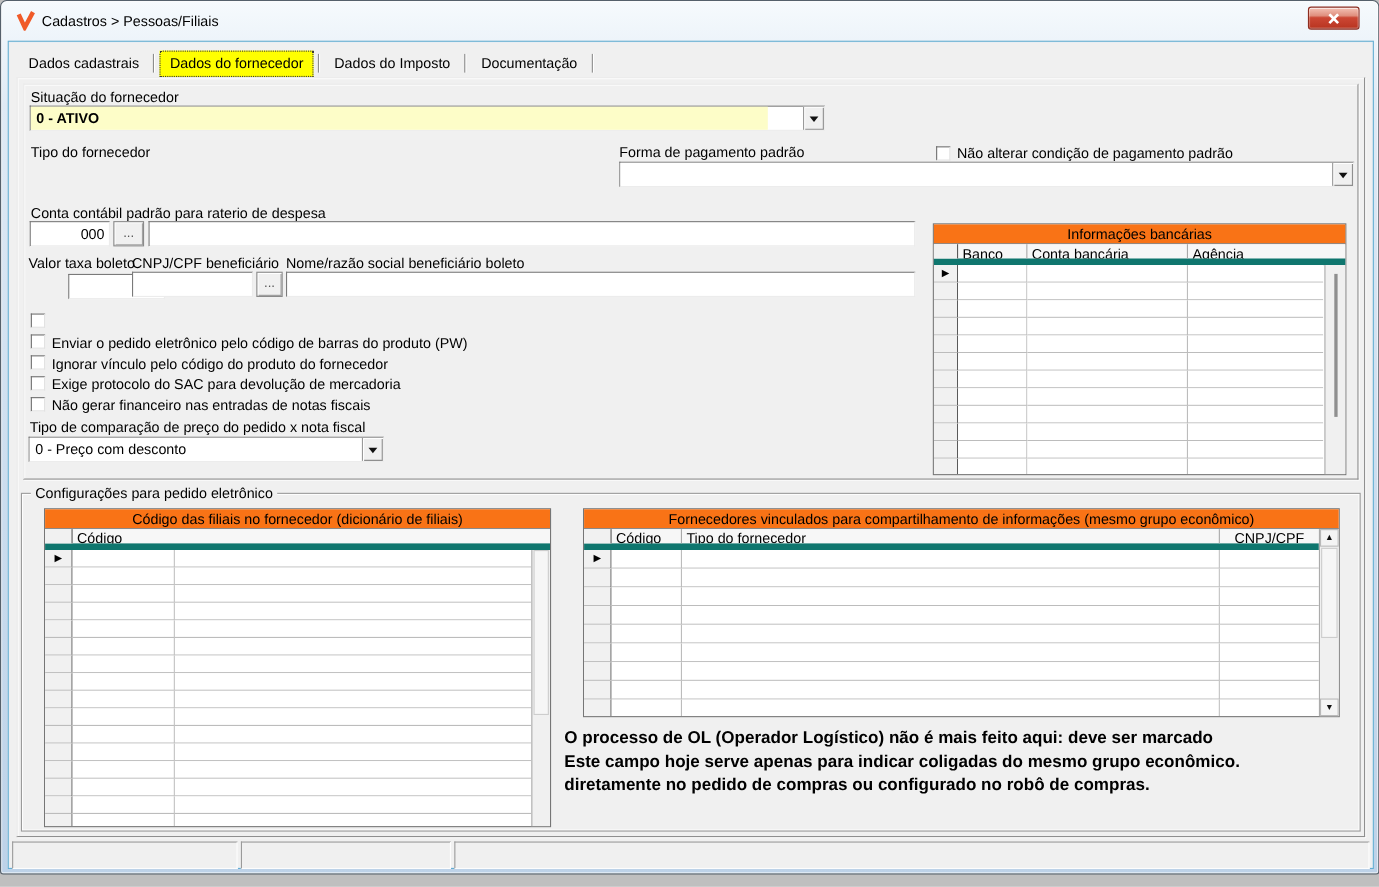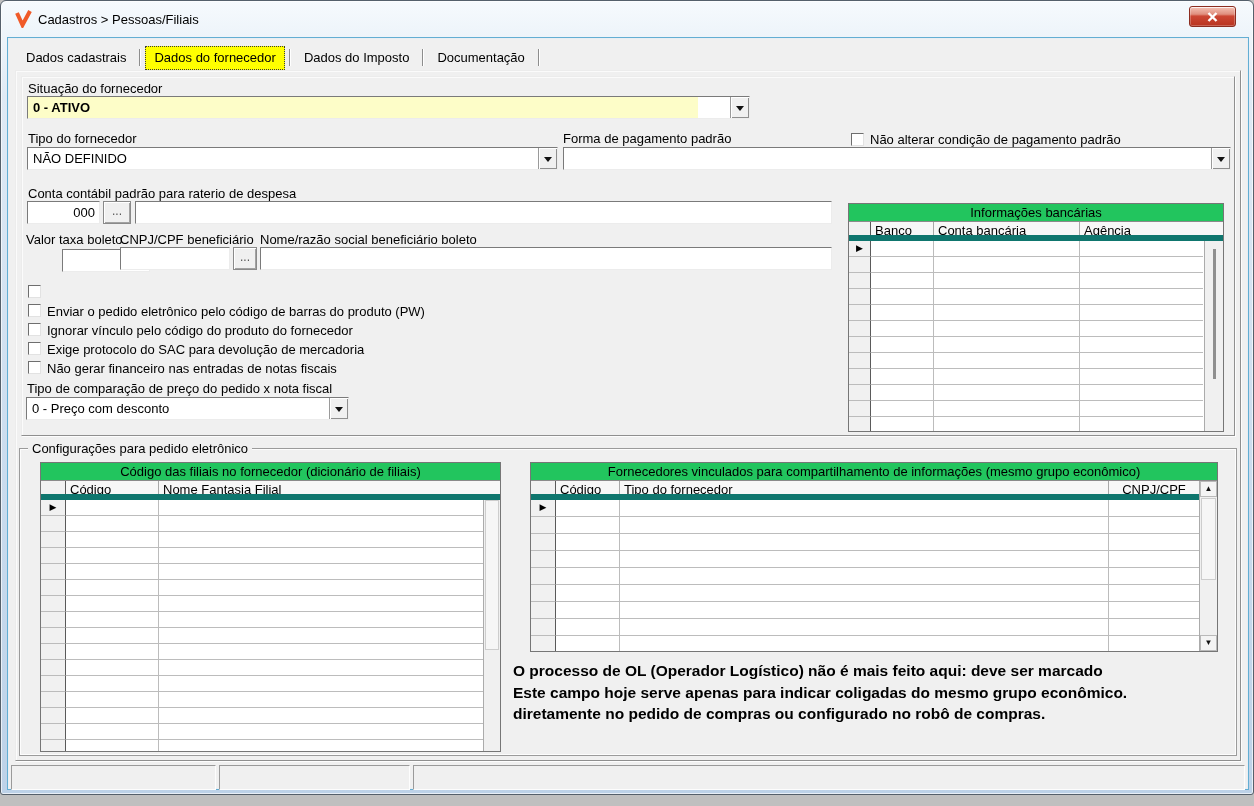--- a/index.html
+++ b/index.html
@@ -48,21 +48,21 @@
     display:flex; align-items:center; justify-content:center; }
   .tri-down { width:0; height:0; border:4px solid transparent; border-top:5px solid #111; margin-top:5px; }
   .btn { position:absolute; background:#f0f0f0; border:1px solid #8a8a8a;
     box-shadow: inset 1px 1px 0 #fff, inset -1px -1px 0 #a2a2a2;
     text-align:center; font-size:12px; line-height:18px; color:#555; }
   .cb { position:absolute; width:13px; height:13px; background:#fff;
     border:1px solid; border-color:#6e6e6e #e2e2e2 #e2e2e2 #6e6e6e; }
 
   
   .tbl { position:absolute; background:#fff; border:1px solid #767676; }
-  .tbl-title { height:18px; background:#22c55e; border-bottom:1px solid #8a8a8a;
+  .tbl-title { height:18px; background:#f97316; border-bottom:1px solid #8a8a8a;
     text-align:center; line-height:17px; overflow:hidden; white-space:nowrap; }
   .tbl-head { display:grid; height:19px; background:#f7f7f7; border-bottom:6px solid #0f766e; }
   .th { padding:1px 4px 0; border-right:1px solid #a8a8a8; overflow:hidden; white-space:nowrap; }
   .th:last-child { border-right:none; }
   .th.sel { background:#f1f1f1; border-right:1px solid #5a5a5a; }
   .th.center { text-align:center; }
   .rows { position:absolute; left:0; bottom:0; overflow:hidden; }
   .tr { display:grid; grid-template-columns:var(--cols); }
   .rows-16 .tr { height:16px; }
   .rows-17 .tr { height:17px; }
@@ -117,26 +117,20 @@
 
     <div class="lbl" style="left:27px;top:80px;">Situação do fornecedor</div>
     <div class="combo yellow sunken" style="left:26px;top:95px;width:723px;height:23px;gap:32px;">
       <div class="combo-value">0 - ATIVO</div>
       <div class="combo-btn">
           <span class="tri-down"></span>
         </div>
     </div>
 
     <div class="lbl" style="left:27px;top:130px;">Tipo do fornecedor</div>
-    <div class="combo sunken" style="left:26px;top:146px;width:531px;height:23px;">
-      <div class="combo-value">NÃO DEFINIDO</div>
-      <div class="combo-btn">
-          <span class="tri-down"></span>
-        </div>
-    </div>
     <div class="lbl" style="left:562px;top:130px;">Forma de pagamento padrão</div>
     <div class="combo sunken" style="left:562px;top:146px;width:668px;height:23px;">
       <div class="combo-value"></div>
       <div class="combo-btn">
           <span class="tri-down"></span>
         </div>
     </div>
     <div class="cb" style="left:850px;top:132px;"></div>
     <div class="lbl" style="left:869px;top:131px;">Não alterar condição de pagamento padrão</div>
 
@@ -260,21 +254,20 @@
 
     <div class="groupbox" style="left:18px;top:447px;width:1218px;height:308px;">
       <div class="groupbox-label">Configurações para pedido eletrônico</div>
     </div>
 
     <div class="tbl" style="left:39px;top:461px;width:461px;height:290px;">
       <div class="tbl-title">Código das filiais no fornecedor (dicionário de filiais)</div>
       <div class="tbl-head" style="grid-template-columns:25px 93px 1fr;">
         <div class="th sel"></div>
         <div class="th">Código</div>
-        <div class="th">Nome Fantasia Filial</div>
       </div>
       <div class="rows rows-16" style="top:37px;right:17px;--cols:25px 93px 1fr;">
           <div class="tr">
             <div class="td sel">▶</div>
             <div class="td"></div>
             <div class="td"></div>
           </div>
           <div class="tr">
             <div class="td sel"></div>
             <div class="td"></div>

